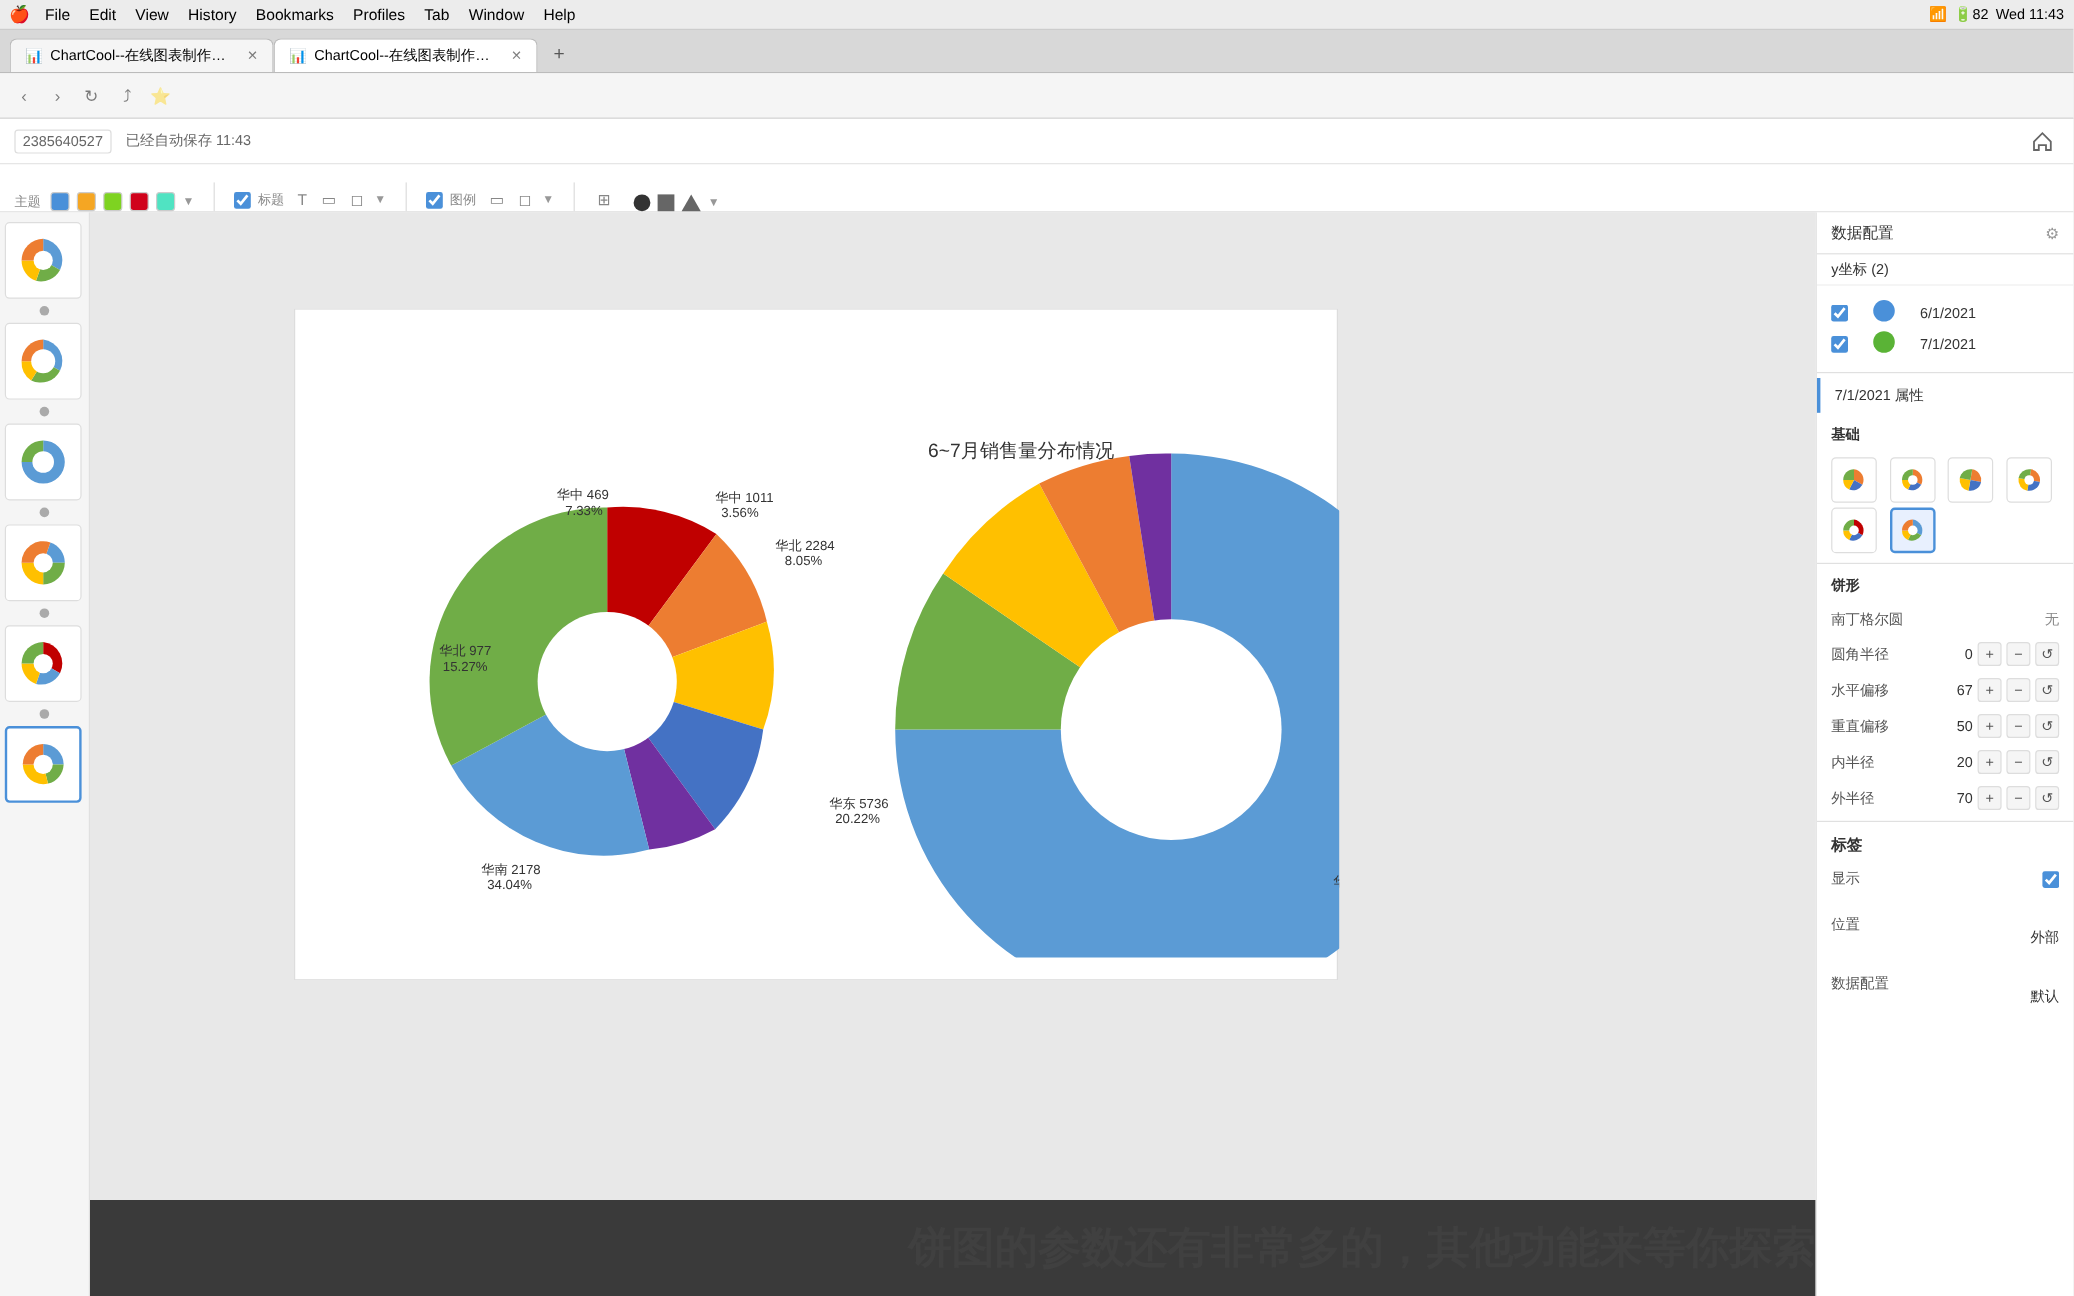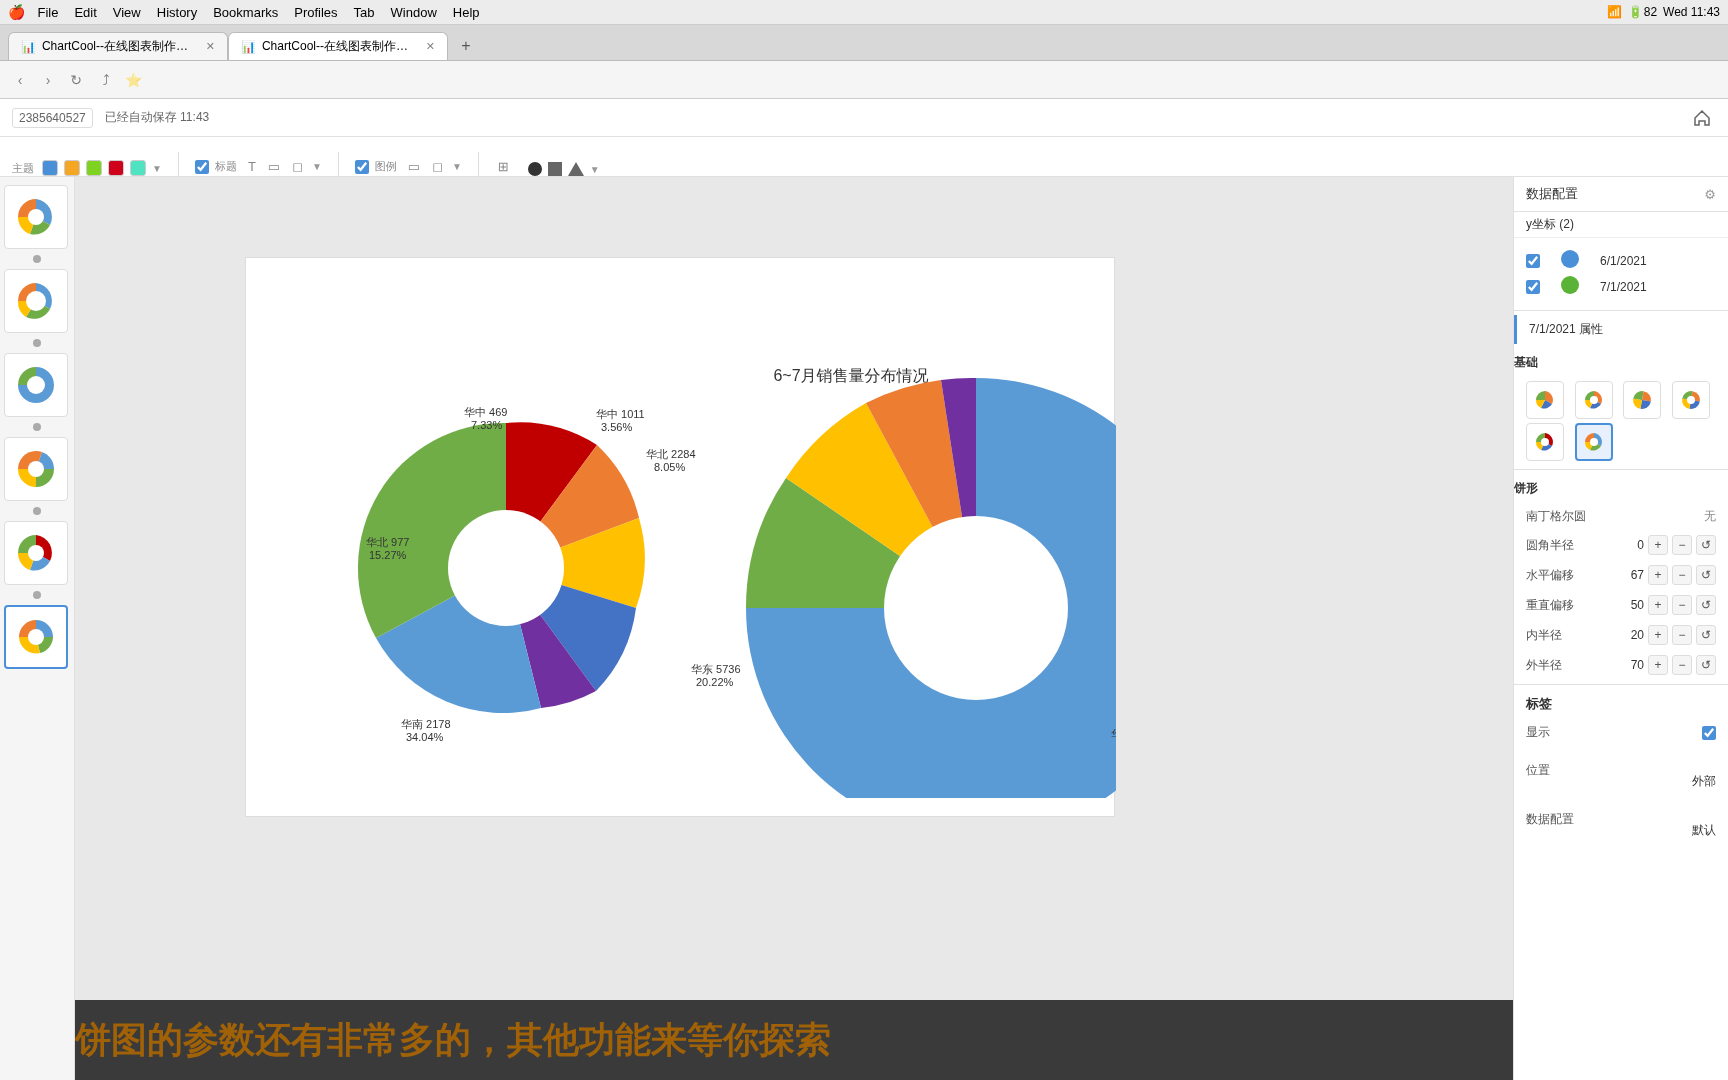--- a/index.html
+++ b/index.html
@@ -184,22 +184,22 @@
     }
     .bottom-text {
       position: absolute;
       bottom: 0;
       left: 0;
       right: 0;
       height: 80px;
       background: rgba(0,0,0,0.75);
       display: flex;
       align-items: center;
-      justify-content: flex-start;
-      color: #a16207;
+      justify-content: flex-end;
+      color: #404040;
       font-size: 36px;
       font-weight: bold;
     }
 
     
     .right-panel {
       width: 215px;
       background: #fff;
       border-left: 1px solid #e0e0e0;
       display: flex;
@@ -230,21 +230,21 @@
     .series-label { font-size: 12px; color: #333; }
 
     .section-divider { height: 1px; background: #e0e0e0; margin: 4px 0; }
     .property-title {
       padding: 6px 12px;
       font-size: 12px;
       color: #333;
       border-left: 3px solid #4a90d9;
       margin: 4px 0;
     }
-    .section-header { padding: 6px 0; font-size: 12px; font-weight: 600; color: #333; }
+    .section-header { padding: 6px 12px; font-size: 12px; font-weight: 600; color: #333; }
     
     .chart-type-grid {
       display: grid;
       grid-template-columns: repeat(4, 1fr);
       gap: 4px;
       padding: 4px 12px;
     }
     .chart-type-item {
       width: 38px;
       height: 38px;

